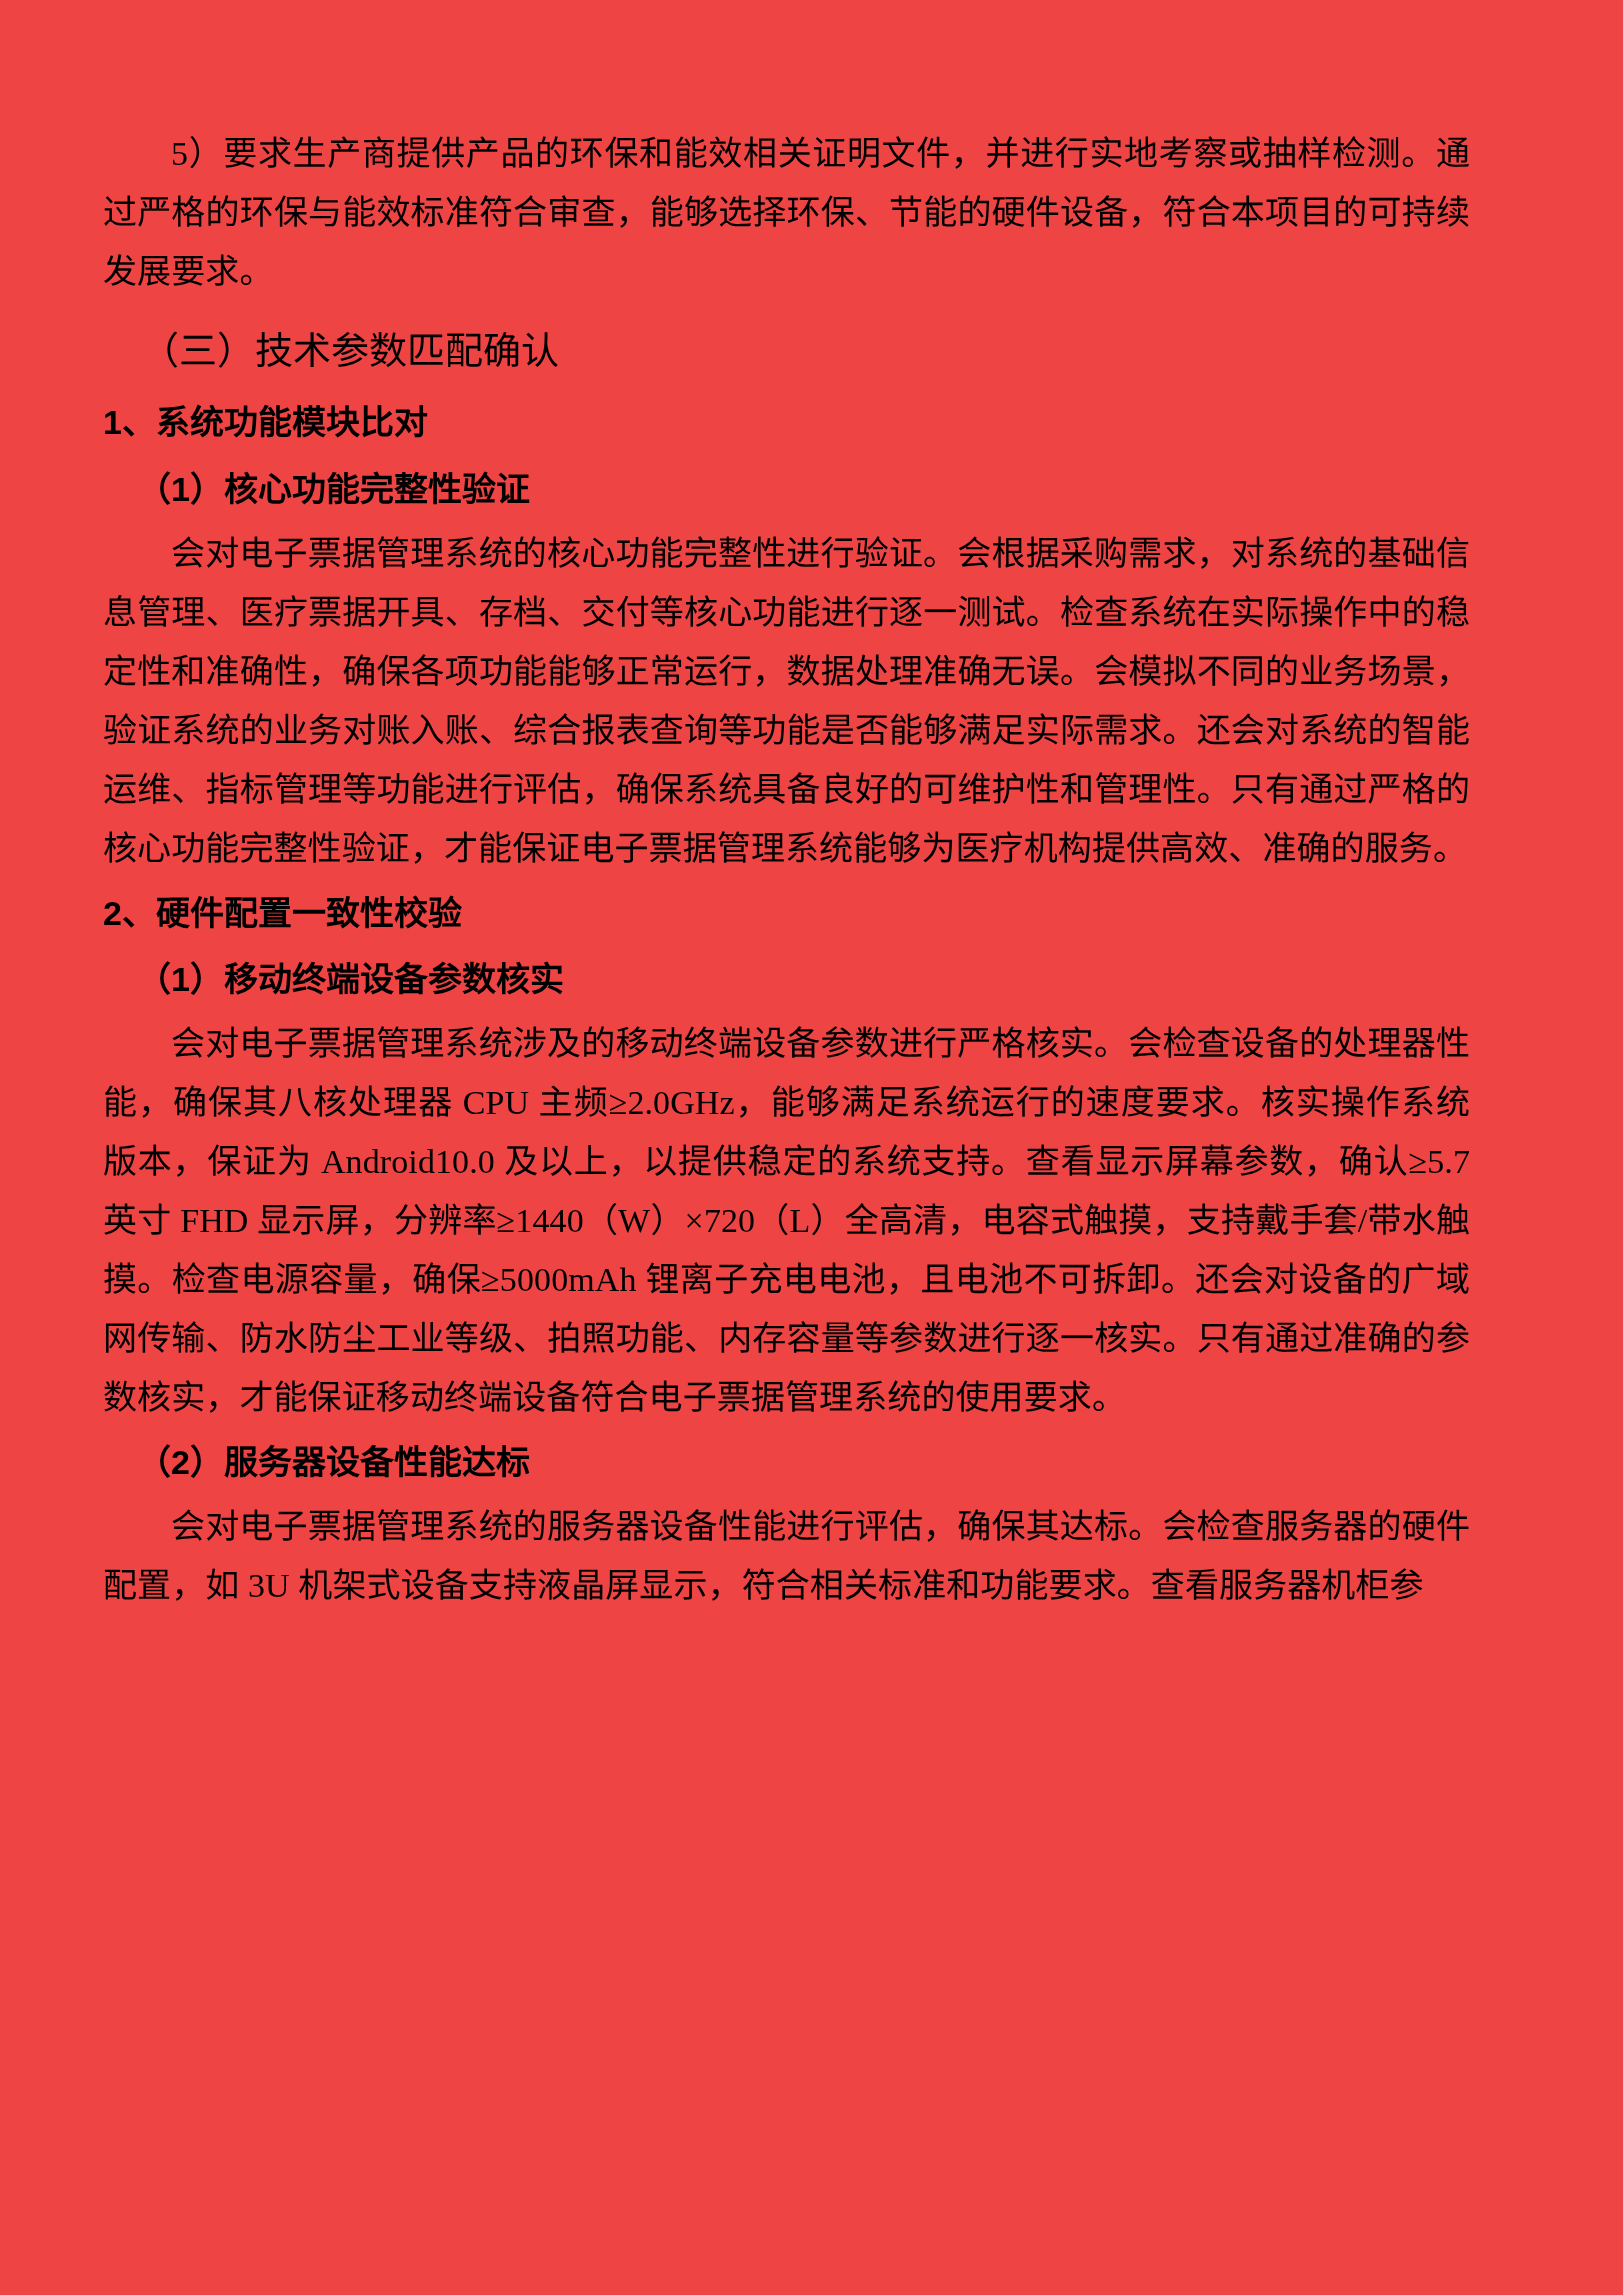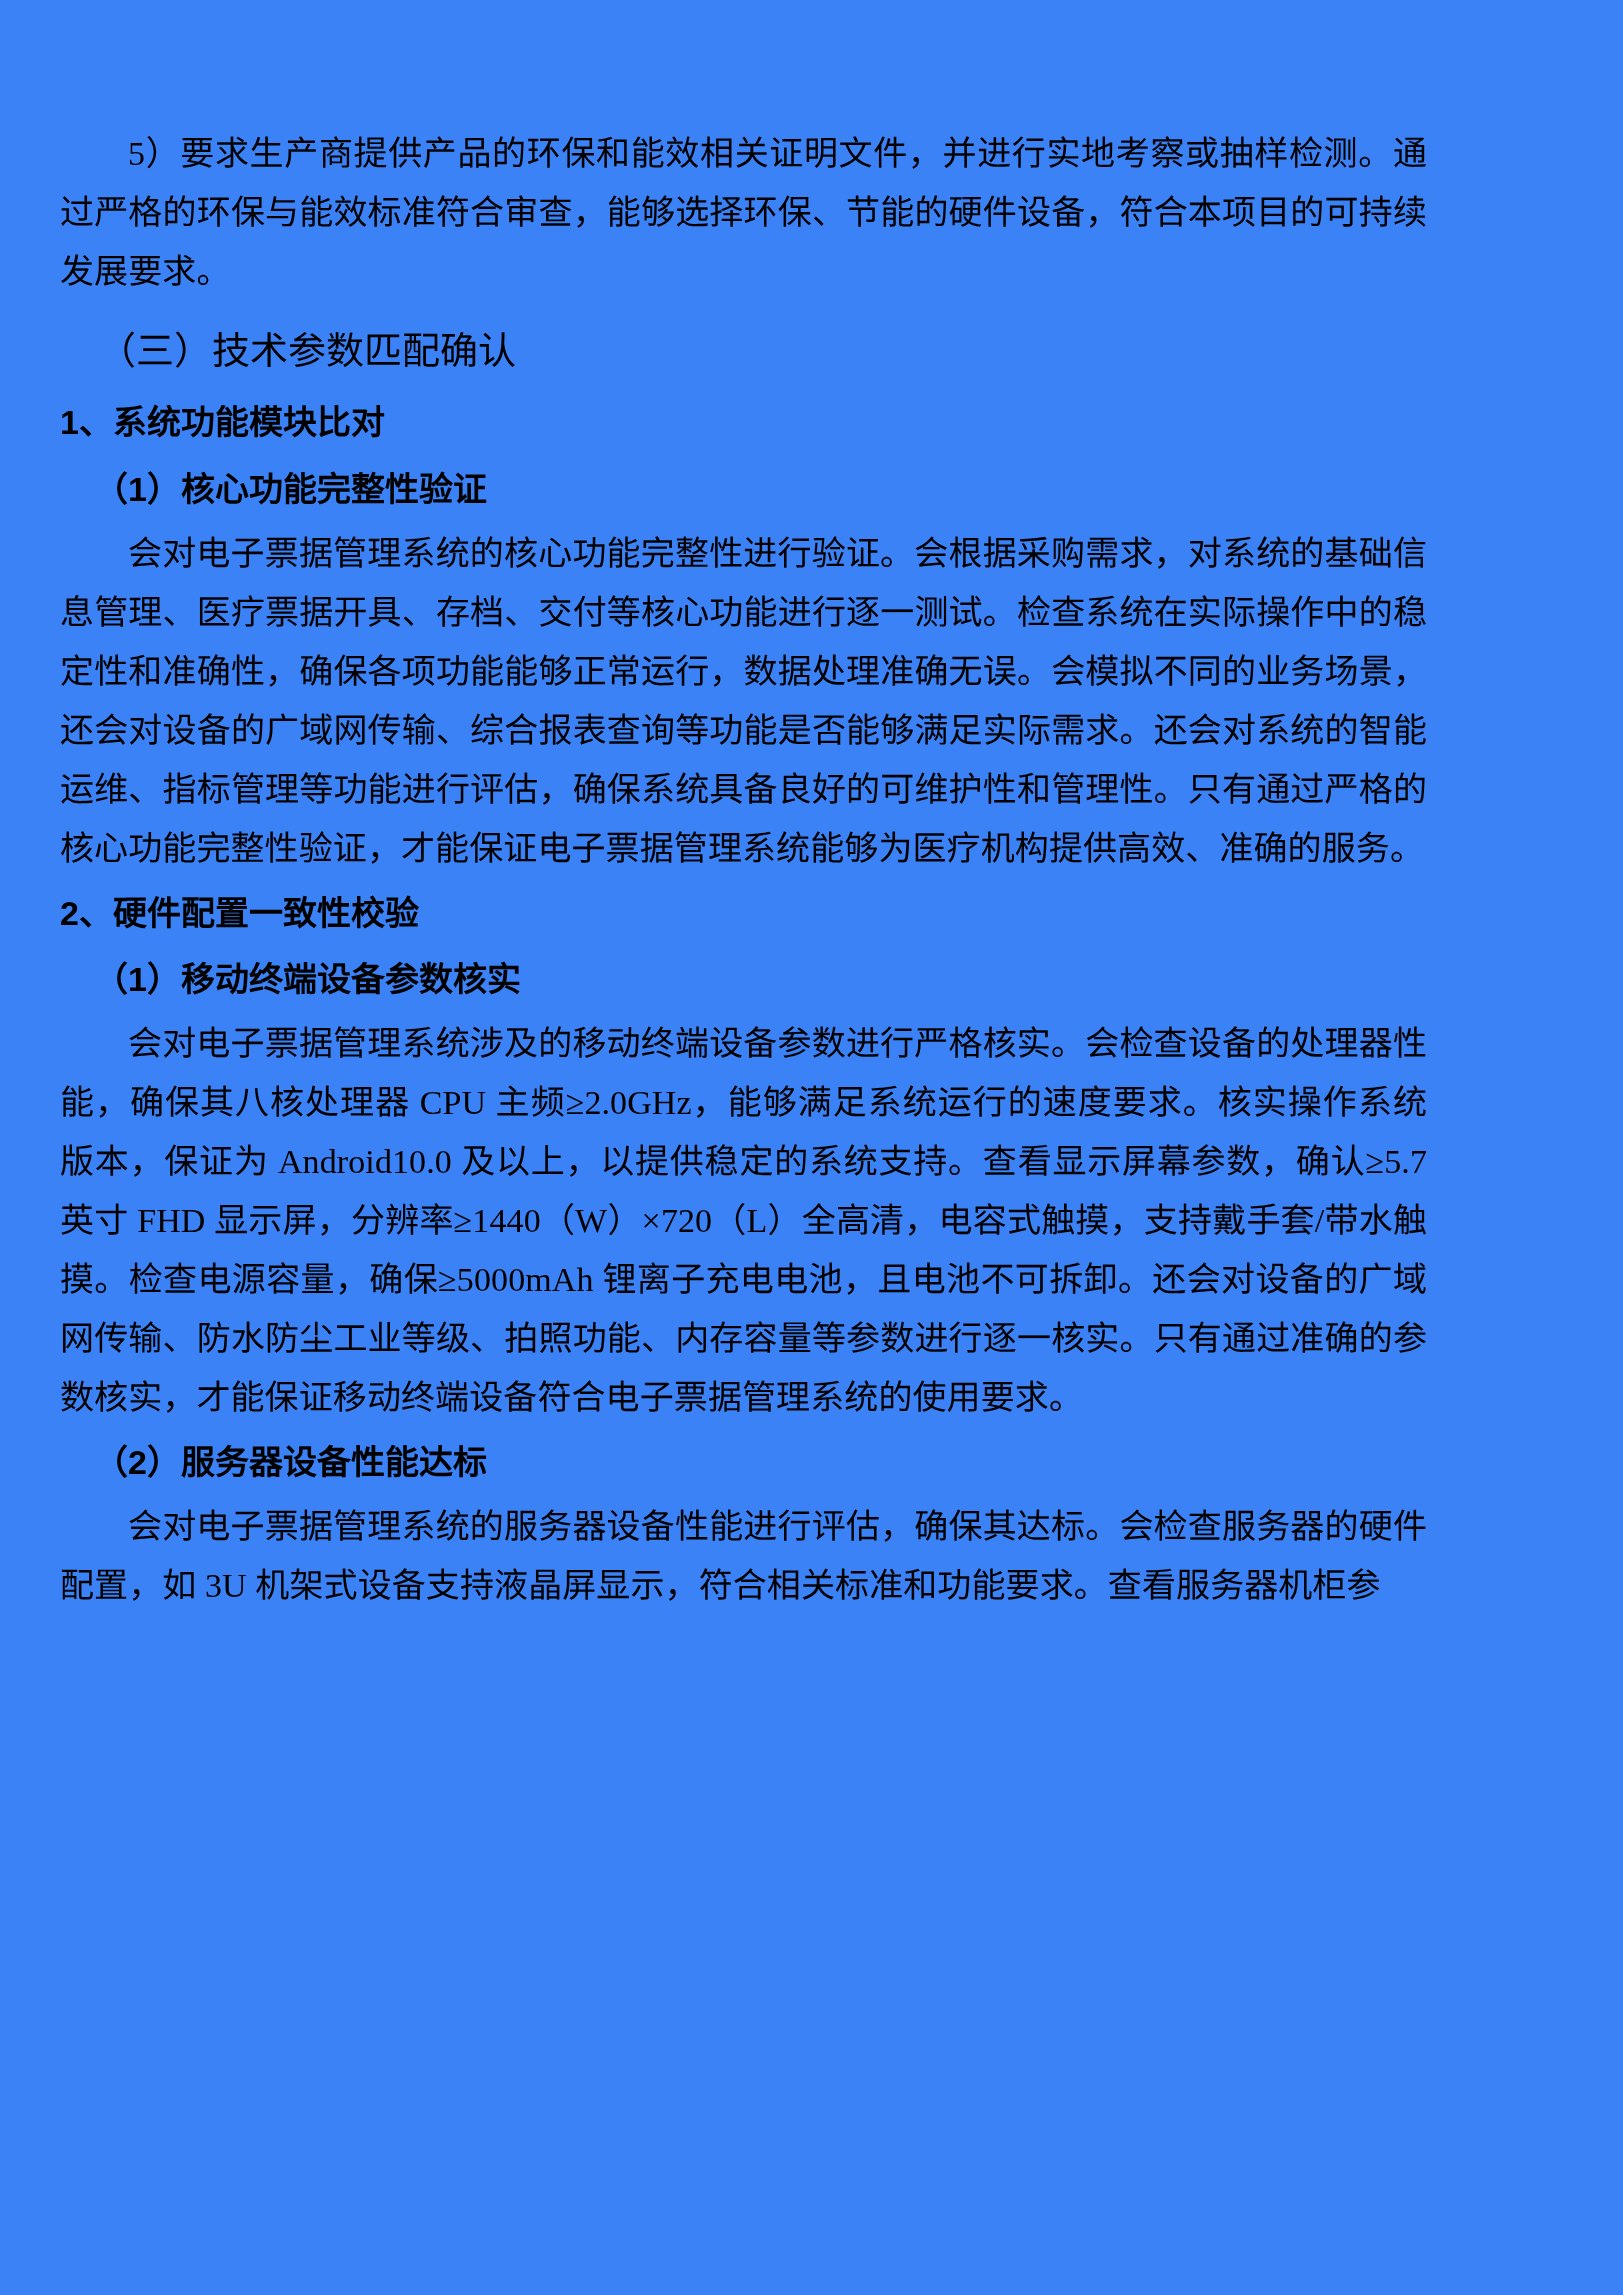--- a/index.html
+++ b/index.html
@@ -5,23 +5,23 @@
 <style>
   html, body {
     margin: 0;
     padding: 0;
     background: #ffffff;
   }
   .page {
     position: relative;
     width: 1623px;
     height: 2295px;
-    background: #3b82f6;
+    background: #ef4444;
     box-sizing: border-box;
-    padding: 124px 128px 118px 60px;
+    padding: 124px 128px 118px 103px;
     font-family: "Liberation Serif", "DejaVu Serif", serif;
     color: #000000;
     overflow: hidden;
   }
   .doc-body {
     width: 1367px;
   }
 
   
   .para,
@@ -85,21 +85,21 @@
   <div class="doc-body">
 
     <p class="para">5）要求生产商提供产品的环保和能效相关证明文件，并进行实地考察或抽样检测。通过严格的环保与能效标准符合审查，能够选择环保、节能的硬件设备，符合本项目的可持续发展要求。</p>
 
     <h2 class="h2">（三）技术参数匹配确认</h2>
 
     <h3 class="h3">1、系统功能模块比对</h3>
 
     <h4 class="h4">（1）核心功能完整性验证</h4>
 
-    <p class="para">会对电子票据管理系统的核心功能完整性进行验证。会根据采购需求，对系统的基础信息管理、医疗票据开具、存档、交付等核心功能进行逐一测试。检查系统在实际操作中的稳定性和准确性，确保各项功能能够正常运行，数据处理准确无误。会模拟不同的业务场景，还会对设备的广域网传输、综合报表查询等功能是否能够满足实际需求。还会对系统的智能运维、指标管理等功能进行评估，确保系统具备良好的可维护性和管理性。只有通过严格的核心功能完整性验证，才能保证电子票据管理系统能够为医疗机构提供高效、准确的服务。</p>
+    <p class="para">会对电子票据管理系统的核心功能完整性进行验证。会根据采购需求，对系统的基础信息管理、医疗票据开具、存档、交付等核心功能进行逐一测试。检查系统在实际操作中的稳定性和准确性，确保各项功能能够正常运行，数据处理准确无误。会模拟不同的业务场景，验证系统的业务对账入账、综合报表查询等功能是否能够满足实际需求。还会对系统的智能运维、指标管理等功能进行评估，确保系统具备良好的可维护性和管理性。只有通过严格的核心功能完整性验证，才能保证电子票据管理系统能够为医疗机构提供高效、准确的服务。</p>
 
 
 
     <h3 class="h3">2、硬件配置一致性校验</h3>
 
     <h4 class="h4">（1）移动终端设备参数核实</h4>
 
     <p class="para">会对电子票据管理系统涉及的移动终端设备参数进行严格核实。会检查设备的处理器性能，确保其八核处理器 CPU 主频≥2.0GHz，能够满足系统运行的速度要求。核实操作系统版本，保证为 Android10.0 及以上，以提供稳定的系统支持。查看显示屏幕参数，确认≥5.7 英寸 FHD 显示屏，分辨率≥1440（W）×720（L）全高清，电容式触摸，支持戴手套/带水触摸。检查电源容量，确保≥5000mAh 锂离子充电电池，且电池不可拆卸。还会对设备的广域网传输、防水防尘工业等级、拍照功能、内存容量等参数进行逐一核实。只有通过准确的参数核实，才能保证移动终端设备符合电子票据管理系统的使用要求。</p>
 
     <h4 class="h4">（2）服务器设备性能达标</h4>

